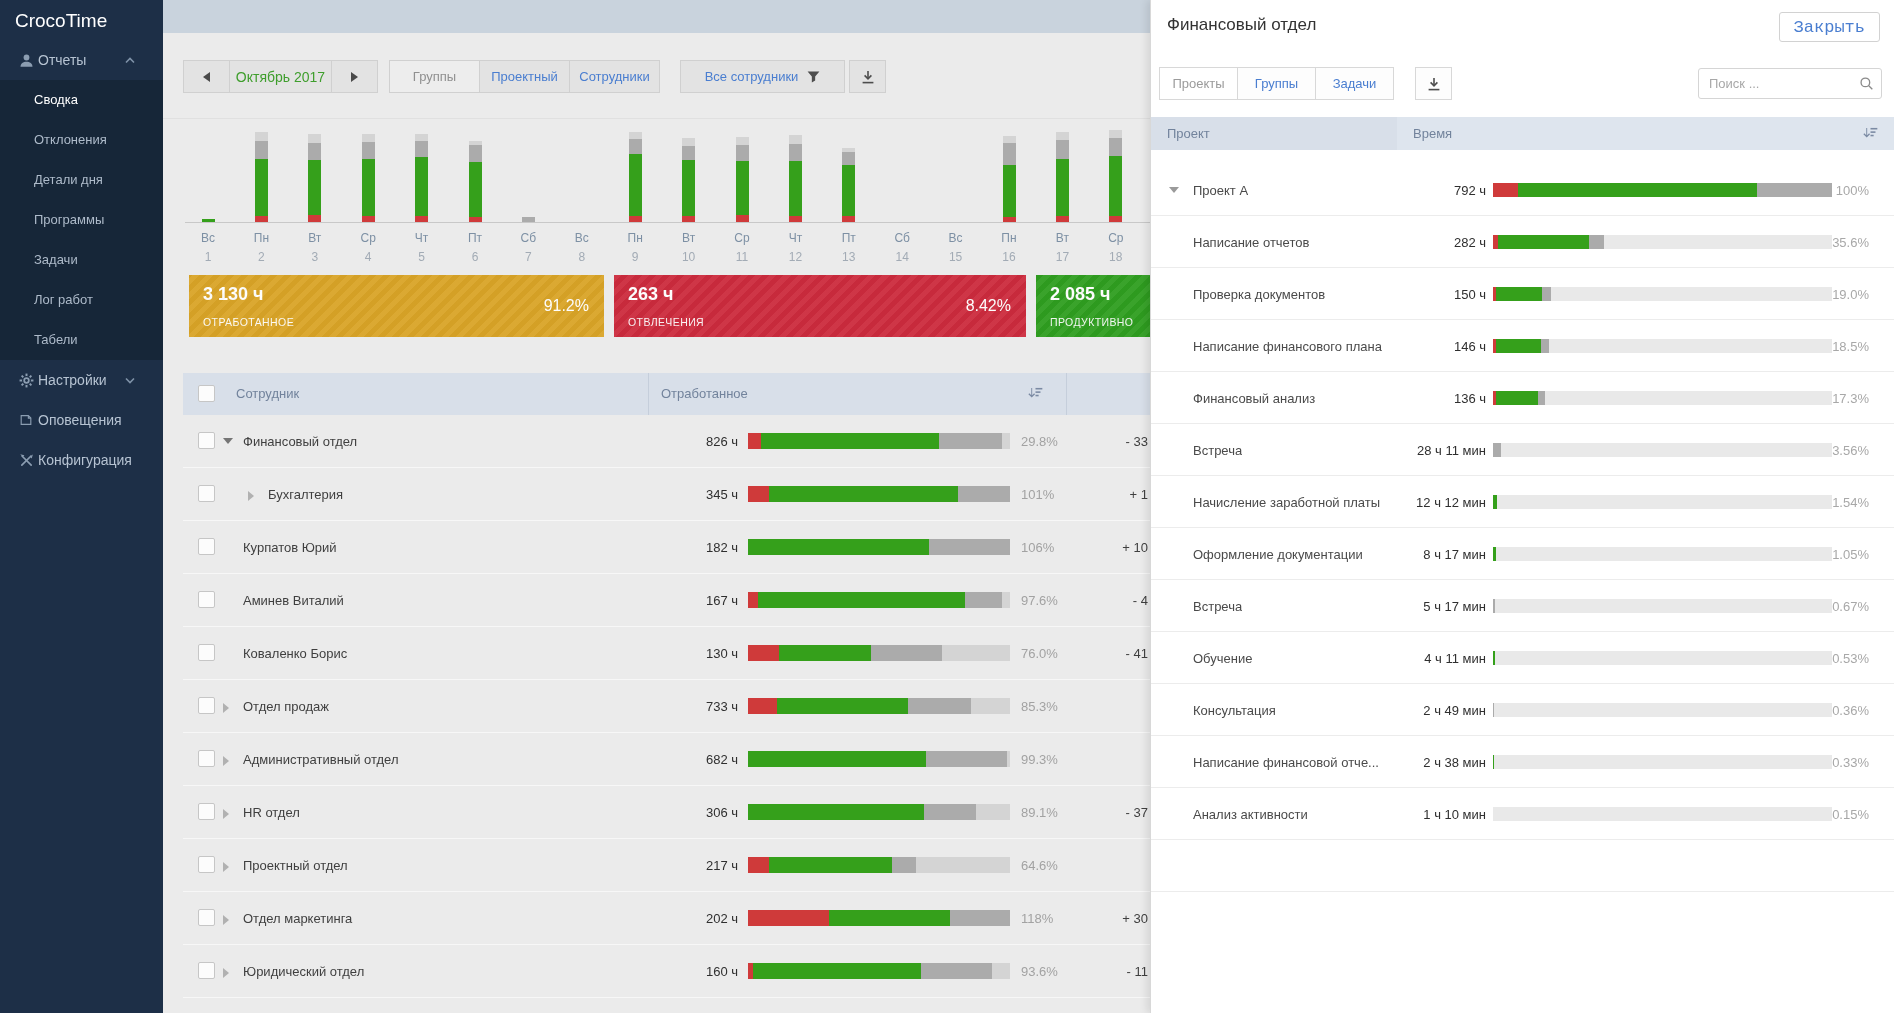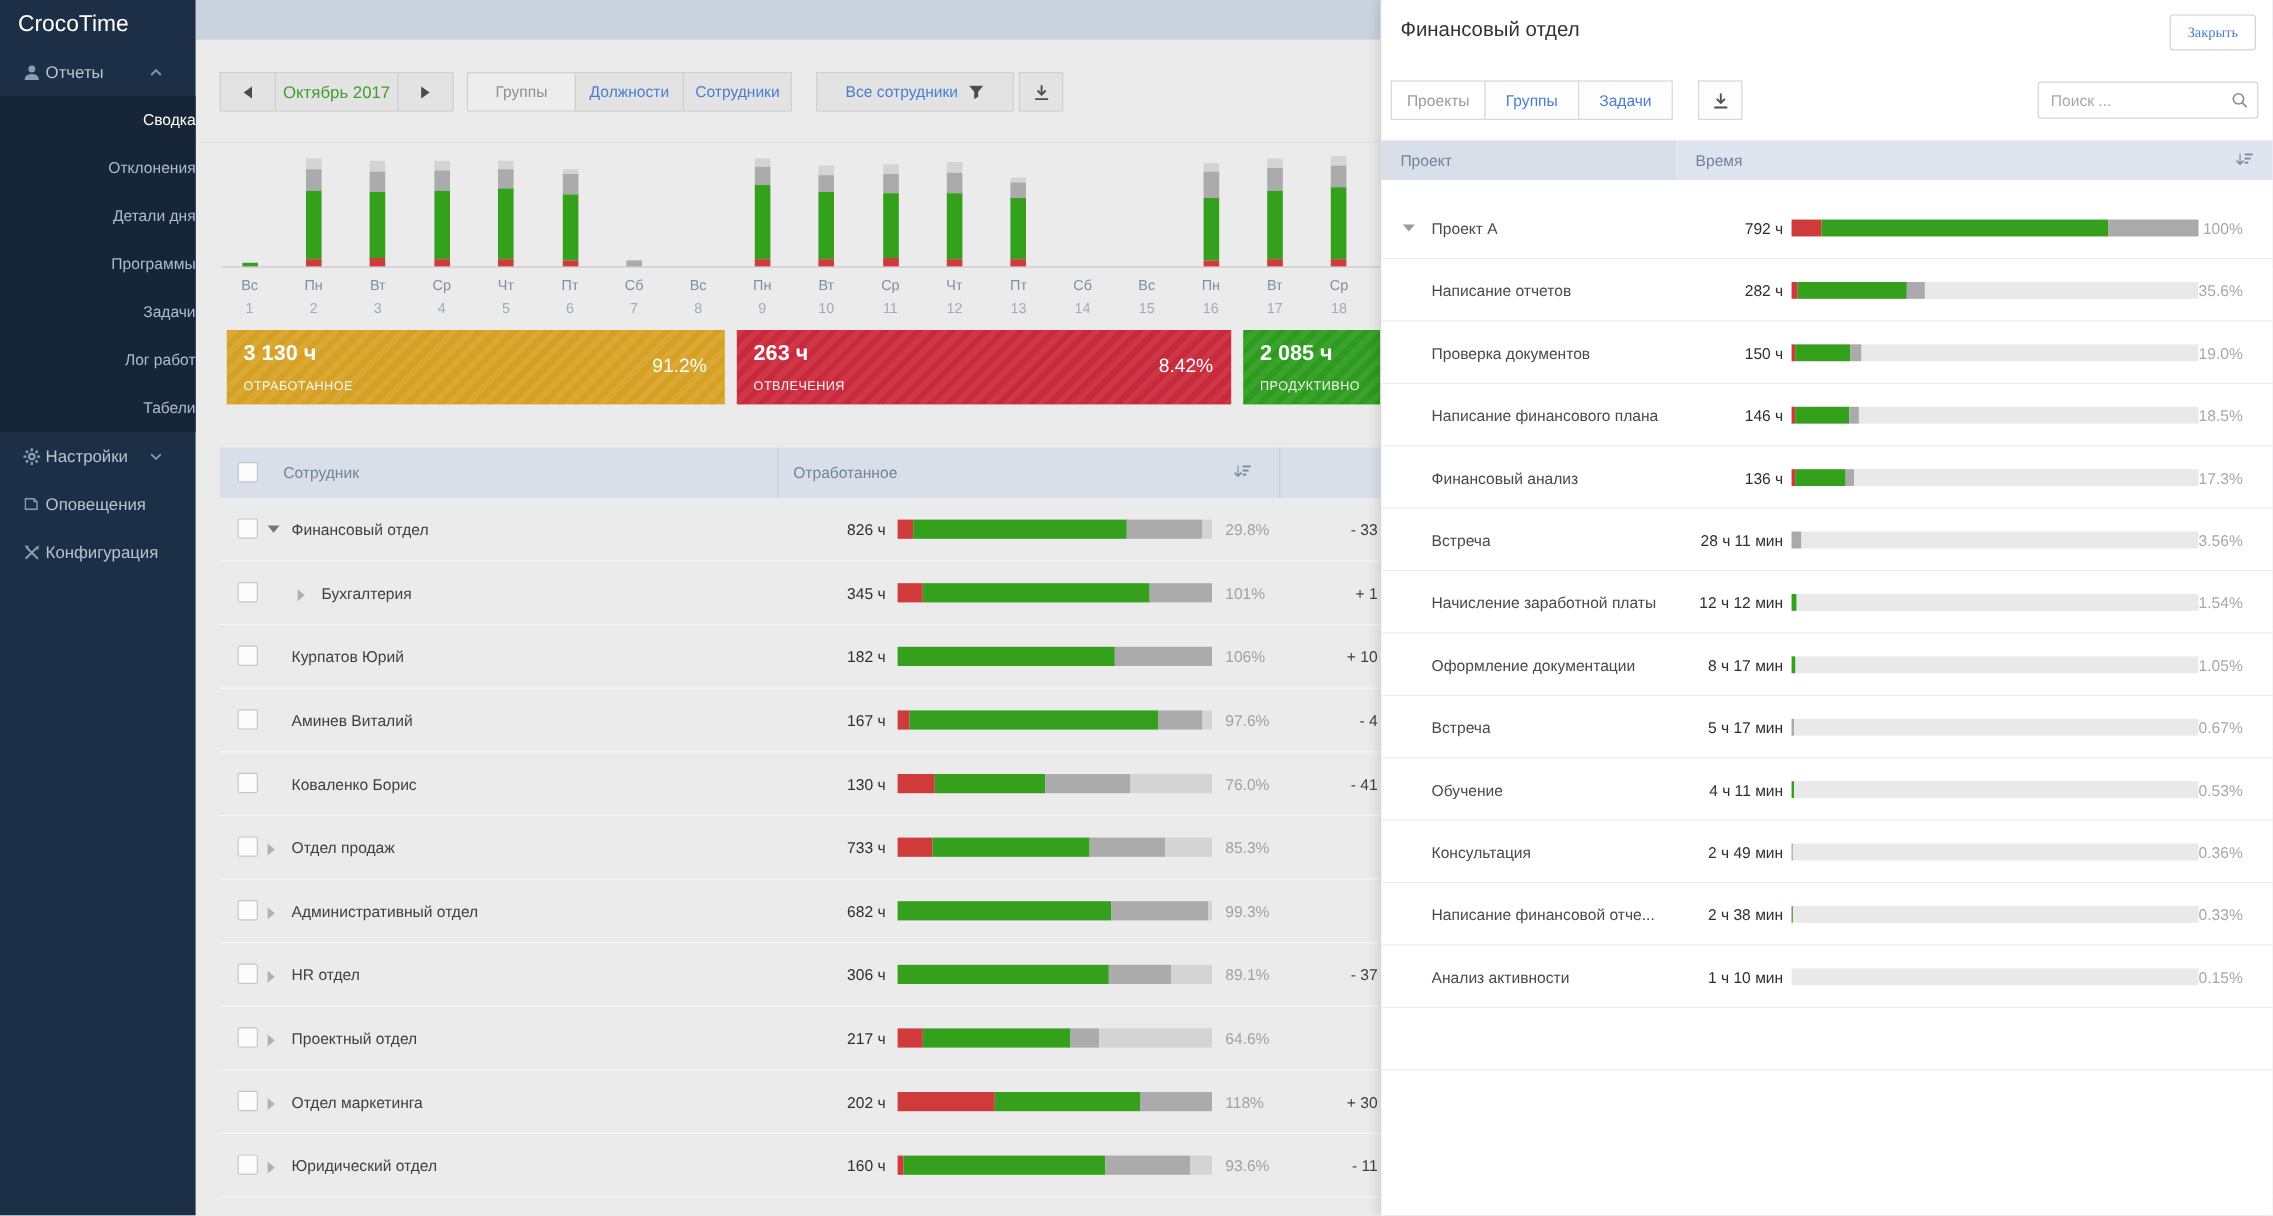--- a/index.html
+++ b/index.html
@@ -7,21 +7,21 @@
     width:1894px;height:1013px;position:relative;overflow:hidden;
     font-family:"Liberation Sans", sans-serif;background:#ebebeb;
     -webkit-font-smoothing:antialiased;
   }
   
   #sidebar{position:absolute;left:0;top:0;width:163px;height:100%;background:#1d2f47;z-index:3;}
   .logo{height:40px;line-height:42px;padding-left:15px;color:#ffffff;font-size:19px;font-weight:500;}
   .side-section{position:relative;height:40px;display:flex;align-items:center;padding-left:14px;color:#b6c3d2;font-size:14px;cursor:pointer;}
   .side-section .s-icon{width:24px;display:inline-flex;align-items:center;color:#8b9db1;}
   .side-section .chev{position:absolute;right:28px;color:#7f92a8;display:inline-flex;}
-  .side-sub{background:#162638;text-align:right;}
+  .side-sub{background:#162638;}
   .side-item{height:40px;line-height:40px;padding-left:34px;color:#aebbca;font-size:13px;cursor:pointer;}
   .side-item.active{color:#ffffff;}
   
   #main{position:absolute;left:163px;top:0;right:0;bottom:0;background:#ebebeb;}
   #topband{position:absolute;left:0;top:0;right:0;height:33px;background:#c9d3dd;}
   .btn{position:absolute;top:60px;height:33px;box-sizing:border-box;border:1px solid #d0d0d0;background:#e3e3e3;
        font-family:inherit;font-size:13px;color:#4a7ed0;display:flex;align-items:center;justify-content:center;cursor:pointer;padding:0;}
   .tri-nav-l{width:0;height:0;border-top:5px solid transparent;border-bottom:5px solid transparent;border-right:7px solid #4a4a4a;}
   .tri-nav-r{width:0;height:0;border-top:5px solid transparent;border-bottom:5px solid transparent;border-left:7px solid #4a4a4a;}
   #btn-prev{left:20px;width:47px;}
@@ -62,21 +62,21 @@
   .erow .arr{position:absolute;top:23px;}
   .erow .nm{position:absolute;top:19px;font-size:13px;color:#3f3f3f;white-space:nowrap;}
   .erow .hrs{position:absolute;left:420px;width:135px;top:19px;font-size:13px;color:#2f2f2f;text-align:right;}
   .erow .bar{position:absolute;left:565px;width:262px;height:16px;top:18px;display:flex;}
   .erow .pct{position:absolute;left:838px;width:80px;top:19px;font-size:13px;color:#a2a2a2;}
   .erow .dev{position:absolute;left:870px;width:95px;top:19px;font-size:13px;color:#3f3f3f;text-align:right;white-space:nowrap;}
   
   #panel{position:absolute;left:1150px;top:0;width:744px;height:100%;background:#ffffff;z-index:5;
          border-left:1px solid #d8d8d8;box-shadow:-3px 0 8px rgba(0,0,0,0.10);box-sizing:border-box;}
   #panel-title{position:absolute;left:16px;top:15px;font-size:17px;color:#333;}
-  #btn-close{position:absolute;right:14px;top:12px;height:30px;padding:0 14px;background:#fff;border:1px solid #d2d2d2;border-radius:3px;color:#4a7ed0;font-size:12px;font-family:Liberation Serif, serif;cursor:pointer;}
+  #btn-close{position:absolute;right:14px;top:12px;height:30px;padding:0 14px;background:#fff;border:1px solid #d2d2d2;border-radius:3px;color:#4a7ed0;font-size:17px;font-family:Liberation Mono, monospace;cursor:pointer;}
   .ptab{position:absolute;top:67px;height:33px;width:79px;box-sizing:border-box;border:1px solid #d8d8d8;background:#fdfdfd;color:#4a7ed0;font-size:13px;font-family:inherit;display:flex;align-items:center;justify-content:center;cursor:pointer;}
   .ptab.active{background:#ffffff;color:#9b9b9b;cursor:default;}
   #panel-tabs .ptab:nth-child(1){left:8px;}
   #panel-tabs .ptab:nth-child(2){left:86px;}
   #panel-tabs .ptab:nth-child(3){left:164px;}
   #pbtn-export{position:absolute;left:264px;top:67px;width:37px;height:33px;box-sizing:border-box;border:1px solid #d8d8d8;background:#fdfdfd;display:flex;align-items:center;justify-content:center;cursor:pointer;}
   #psearch{position:absolute;right:12px;top:68px;width:184px;height:31px;box-sizing:border-box;border:1px solid #d5d5d5;border-radius:3px;padding:0 30px 0 10px;font-size:13px;font-family:inherit;color:#555;background:#fff;}
   #psearch::placeholder{color:#a8a8a8;}
   #psearch-icon{position:absolute;right:20px;top:76px;}
   #p-header{position:absolute;left:0;top:117px;right:0;height:33px;}
@@ -171,21 +171,21 @@
   <div>
     <button class="btn" id="btn-prev">
         <span class="tri-nav-l"></span>
       </button>
     <button class="btn" id="btn-month">
         <span>Октябрь 2017</span>
       </button>
     <button class="btn" id="btn-next">
         <span class="tri-nav-r"></span>
       </button>
-    <span id="seg-tabs"><button class="btn seg active">Группы</button><button class="btn seg">Должности</button><button class="btn seg">Сотрудники</button></span>
+    <span id="seg-tabs"><button class="btn seg active">Группы</button><button class="btn seg">Проектный</button><button class="btn seg">Сотрудники</button></span>
     <button class="btn" id="btn-filter">
       <span>Все сотрудники</span>
       <span class="icon">
           <svg width="13" height="12" viewBox="0 0 14 13">
             <path d="M0.6 0.6h12.8L8.8 6v4.4l-3.6 2V6z" fill="#4d4d4d"></path>
           </svg>
         </span>
     </button>
     <button class="btn" id="btn-export">
       <span class="icon">

